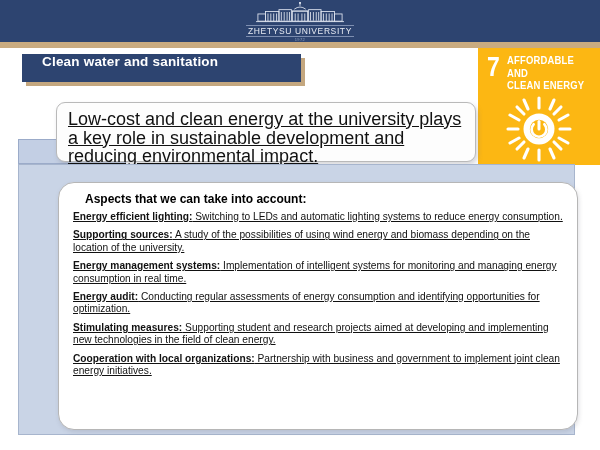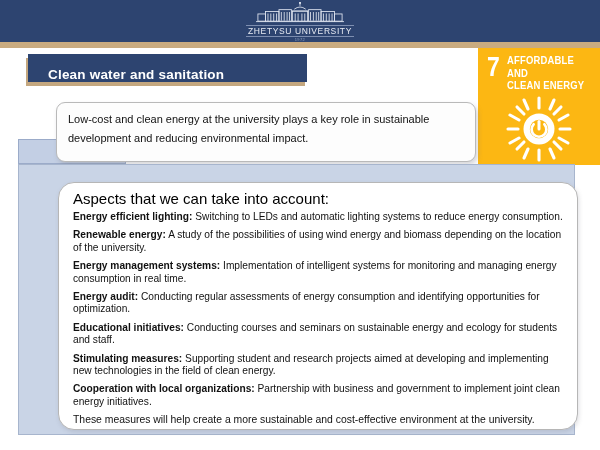--- a/index.html
+++ b/index.html
@@ -54,24 +54,24 @@
     letter-spacing: 0.4px;
   }
 
   
   .title-shadow {
     position: absolute; left: 26px; top: 58px;
     width: 279px; height: 28px;
     background: #c4a77f;
   }
   .title-bar {
-    position: absolute; left: 28px; top: 54px;
+    position: absolute; left: 22px; top: 54px;
     width: 279px; height: 28px;
     background: #2d4470;
-    display: flex; align-items: flex-end;
+    display: flex; align-items: flex-start;
   }
   .title-text {
     color: #ffffff;
     font-size: 13.5px;
     font-weight: bold;
     padding-left: 20px;
     letter-spacing: 0.2px;
   }
 
   
@@ -124,22 +124,23 @@
     width: 420px; height: 60px;
     background: #fdfdfd;
     border: 1px solid #b9b9b9;
     border-radius: 9px;
     box-shadow: 2px 3px 5px rgba(120,120,130,0.30);
   }
   .callout-text {
     position: absolute; left: 11px; top: 7px;
     width: 398px;
     color: #111111;
-    font-size: 11px;
+    font-size: 18px;
     line-height: 18.5px;
+    text-decoration: underline;
   }
 
   
   .body-panel {
     position: absolute; left: 18px; top: 164px;
     width: 557px; height: 271px;
     background: #c9d4e6;
     border: 1px solid #a7b5cd;
   }
   .body-card {
@@ -148,31 +149,33 @@
     background: #ffffff;
     border: 1px solid #b6b6b6;
     border-radius: 16px;
     box-shadow: 1px 2px 4px rgba(120,120,130,0.22);
   }
   .body-inner {
     position: absolute; left: 14px; top: 9px;
     width: 492px;
   }
   .aspects-head {
-    font-size: 15px;
-    font-weight: normal;
+    font-size: 12px;
+    font-weight: bold;
     color: #000000;
     line-height: 14px;
     margin-bottom: 5px;
+    margin-left: 12px;
   }
   .aspect {
     font-size: 10.2px;
     line-height: 12.4px;
     color: #111111;
     margin-bottom: 6px;
+    text-decoration: underline;
   }
   .aspect b { font-weight: bold; }
   .closing {
     font-size: 10.4px;
     line-height: 12.6px;
     color: #111111;
     margin-top: 2px;
   }
 </style>
 </head>
@@ -252,24 +255,22 @@
     <div class="callout-text">Low-cost and clean energy at the university plays a key role in sustainable development and reducing environmental impact.</div>
   </div>
 
   <div class="body-panel"></div>
 
   <div class="body-card">
     <div class="body-inner">
       <div class="aspects-head">Aspects that we can take into account:</div>
       <div id="aspects-list">
           <div class="aspect"><b>Energy efficient lighting:</b><span> Switching to LEDs and automatic lighting systems to reduce energy consumption.</span></div>
-          <div class="aspect"><b>Renewable energy:</b><span> A study of the possibilities of using wind energy and biomass depending on the location of the university.</span></div>
+          <div class="aspect"><b>Supporting sources:</b><span> A study of the possibilities of using wind energy and biomass depending on the location of the university.</span></div>
           <div class="aspect"><b>Energy management systems:</b><span> Implementation of intelligent systems for monitoring and managing energy consumption in real time.</span></div>
           <div class="aspect"><b>Energy audit:</b><span> Conducting regular assessments of energy consumption and identifying opportunities for optimization.</span></div>
-          <div class="aspect"><b>Educational initiatives:</b><span> Conducting courses and seminars on sustainable energy and ecology for students and staff.</span></div>
           <div class="aspect"><b>Stimulating measures:</b><span> Supporting student and research projects aimed at developing and implementing new technologies in the field of clean energy.</span></div>
           <div class="aspect"><b>Cooperation with local organizations:</b><span> Partnership with business and government to implement joint clean energy initiatives.</span></div>
         </div>
-      <div class="closing">These measures will help create a more sustainable and cost-effective environment at the university.</div>
     </div>
   </div>
 
 </div>
 
 </body></html>

